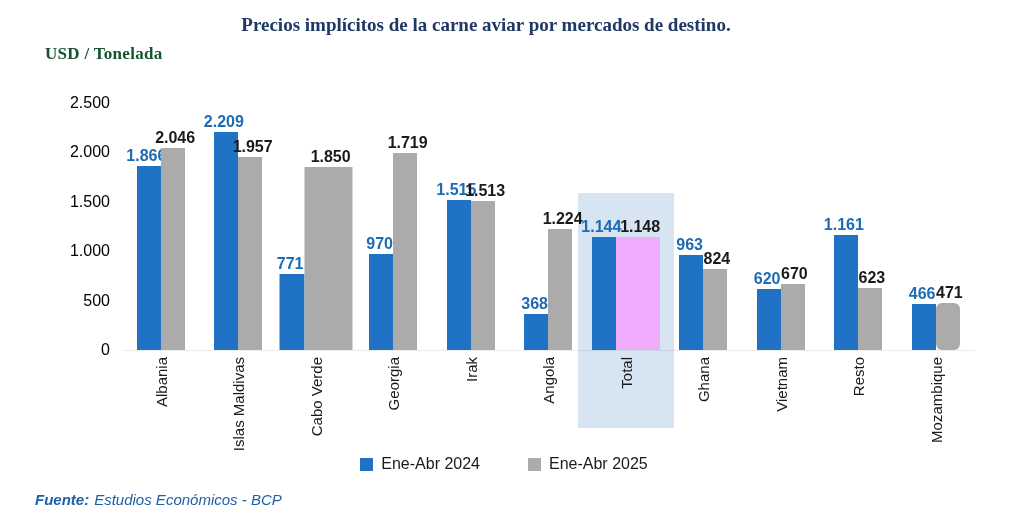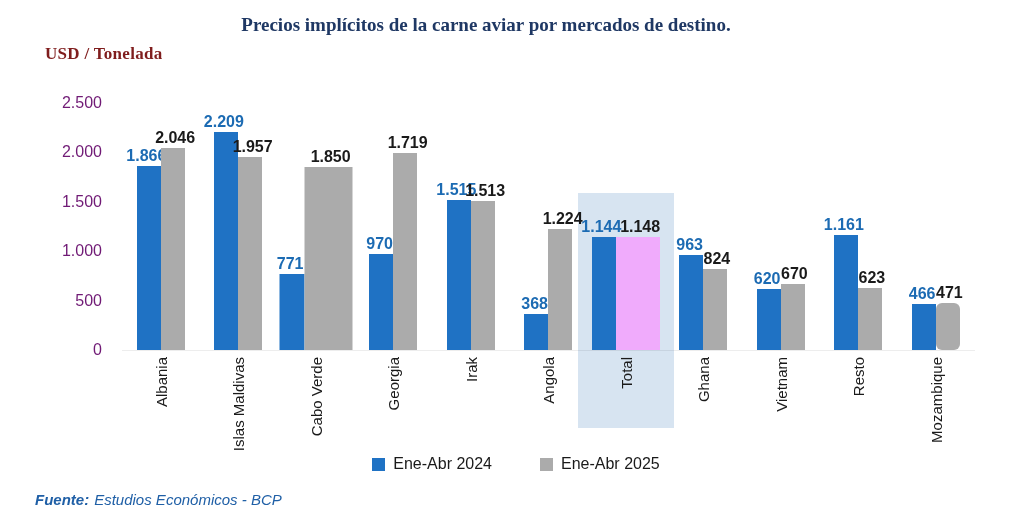--- a/index.html
+++ b/index.html
@@ -21,34 +21,34 @@
     font-weight: bold;
     font-size: 19px;
     color: #1F3864;
   }
   #subtitle {
     position: absolute;
     left: 45px; top: 44px;
     font-family: "Liberation Serif", serif;
     font-size: 17px;
     font-weight: bold;
-    color: #7f1d1d;
+    color: #14532d;
     letter-spacing: 0.3px;
   }
   #yaxis {
     position: absolute;
     left: 38px; top: 103px;
     width: 72px; height: 247px;
   }
   .ytick {
     position: absolute;
-    right: 8px;
+    right: 0;
     transform: translateY(-50%);
     font-size: 16px;
-    color: #701a75;
+    color: #000000;
     white-space: nowrap;
   }
   #plot {
     position: absolute;
     left: 122px; top: 103px;
     width: 853px; height: 247px;
   }
   #plot::after {
     content: "";
     position: absolute;
@@ -109,21 +109,21 @@
   }
   .cat-label {
     writing-mode: vertical-rl;
     transform: rotate(180deg);
     font-size: 15px;
     color: #1A1A1A;
     white-space: nowrap;
   }
   #legend {
     position: absolute;
-    left: 16px; top: 455px;
+    left: 4px; top: 455px;
     width: 1000px;
     display: flex;
     justify-content: center;
     gap: 48px;
   }
   .legend-item {
     display: flex;
     align-items: center;
     gap: 8px;
     font-size: 16px;

